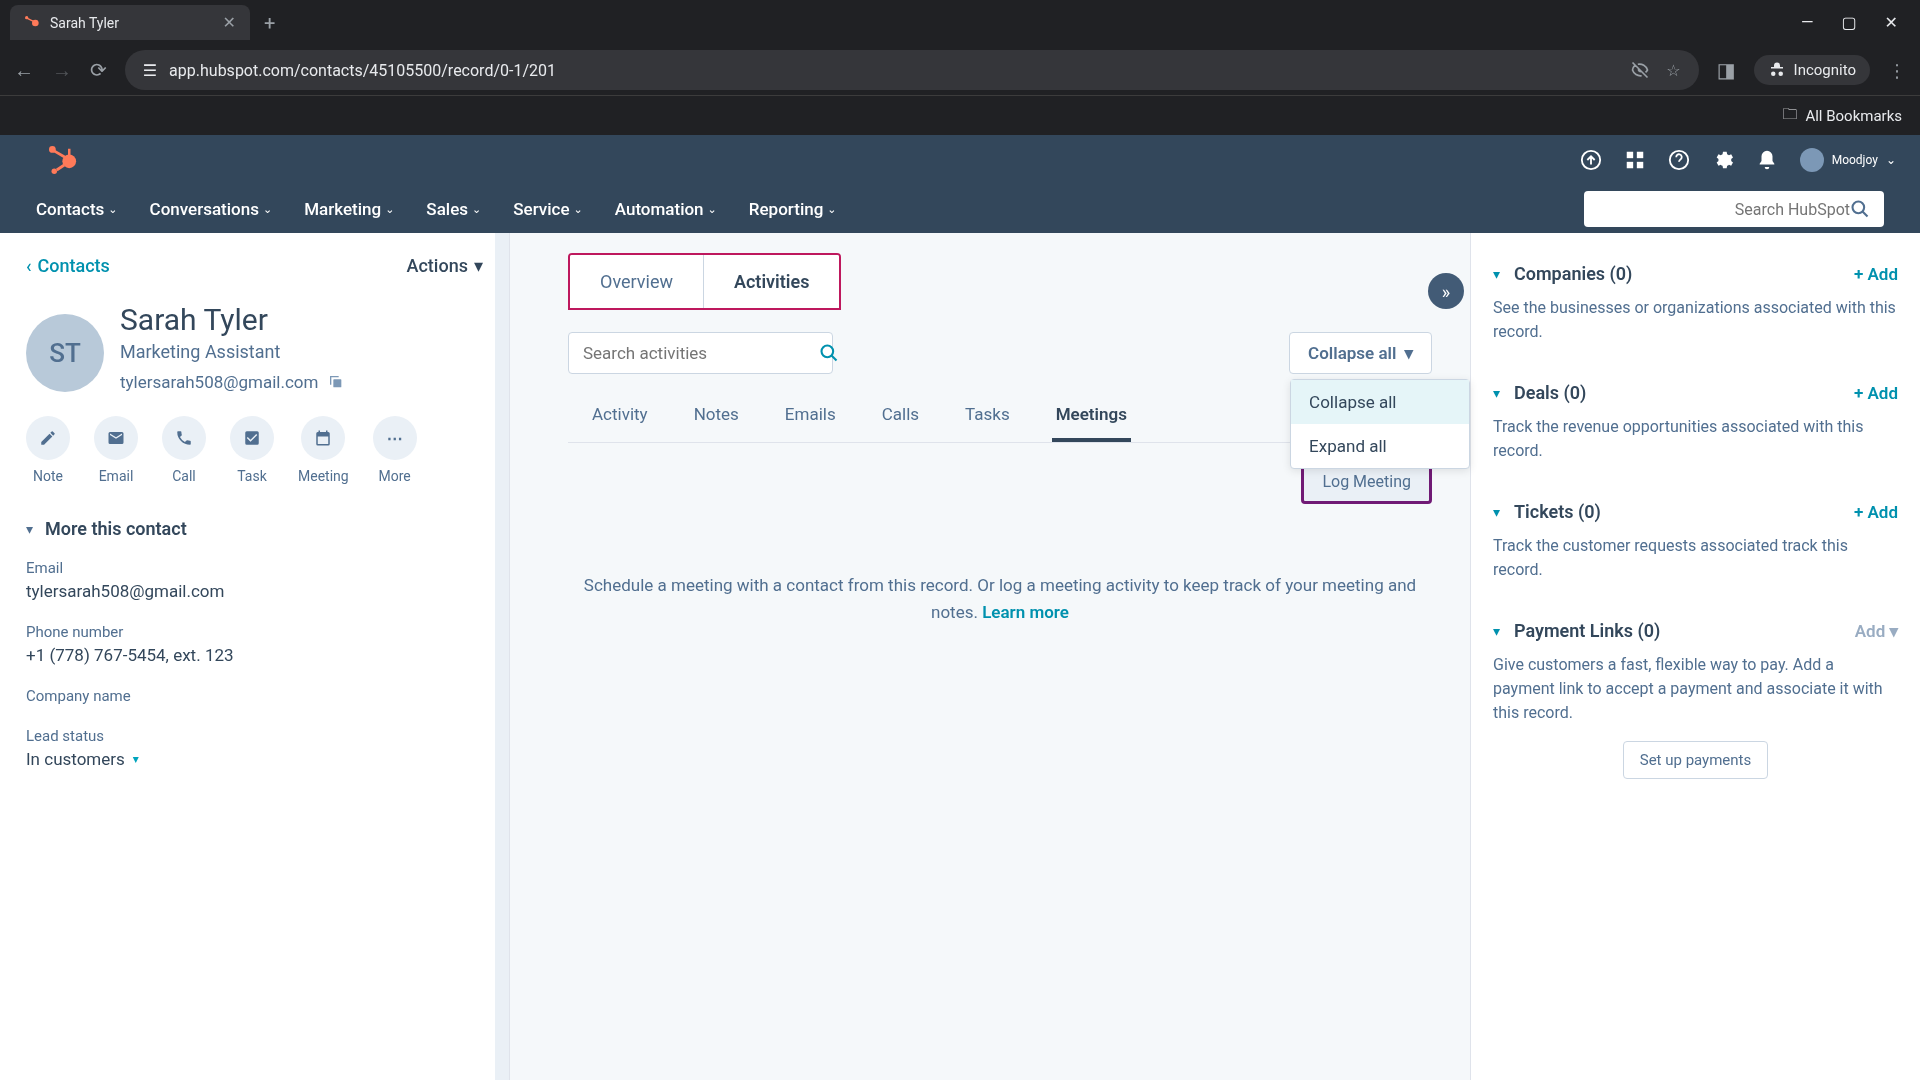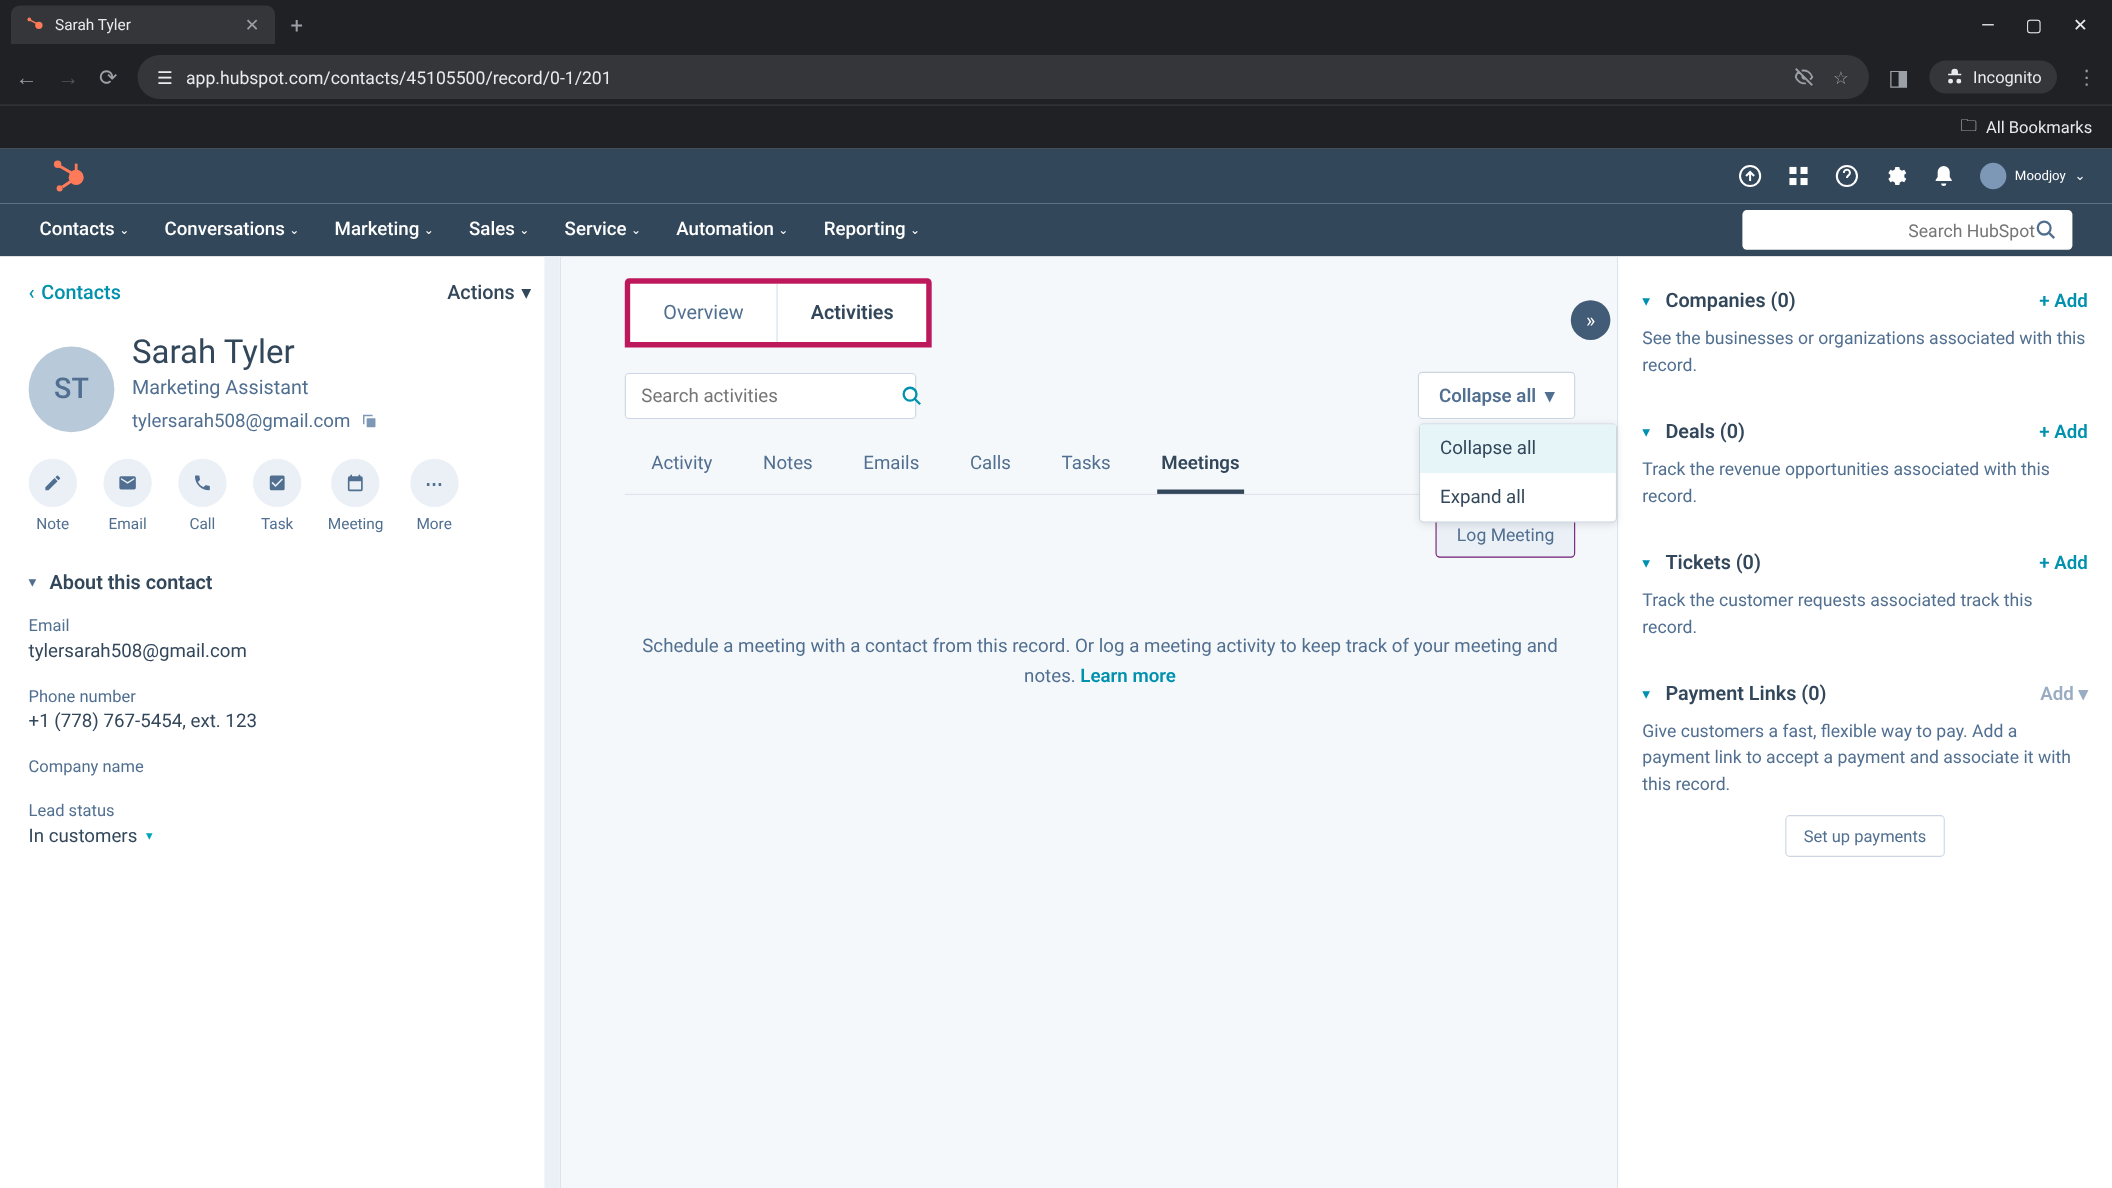--- a/index.html
+++ b/index.html
@@ -68,41 +68,41 @@
     .section-title { font-size: 18px; font-weight: 600; color: #33475b; }
     
     .field { margin-bottom: 22px; }
     .field-label { font-size: 15px; color: #516f90; margin-bottom: 4px; }
     .field-value { font-size: 17px; color: #33475b; }
     .field-value.select { display: flex; align-items: center; gap: 8px; cursor: pointer; }
     .field-value.select .chev { color: #00a4bd; font-size: 12px; }
     
     
     .middle-panel { flex: 1; background: #f5f8fa; padding: 20px 38px 0 58px; position: relative; }
-    .tabs-top { display: flex; border: 5px solid #be185d; border-radius: 4px 4px 0 0; overflow: hidden; width: fit-content; }
+    .tabs-top { display: flex; border: 2px solid #be185d; border-radius: 4px 4px 0 0; overflow: hidden; width: fit-content; }
     .tab-main { padding: 16px 30px; font-size: 18px; color: #516f90; background: #fff; cursor: pointer; border-right: 1px solid #cbd6e2; }
     .tab-main.active { font-weight: 600; color: #33475b; }
     .tab-main:last-child { border-right: none; }
     .collapse-arrow { position: absolute; right: 6px; top: 40px; width: 36px; height: 36px; border-radius: 50%; background: #425b76; color: #fff; display: flex; align-items: center; justify-content: center; cursor: pointer; font-size: 18px; }
     
     .activity-controls { display: flex; justify-content: space-between; align-items: center; margin-top: 22px; margin-bottom: 16px; }
     .search-activities { border: 1px solid #cbd6e2; border-radius: 4px; background: #fff; padding: 10px 14px; display: flex; align-items: center; gap: 14px; width: 265px; }
     .search-activities input { border: none; outline: none; font-size: 17px; color: #516f90; flex: 1; background: transparent; }
     .collapse-btn { border: 1px solid #cbd6e2; border-radius: 4px; background: #fff; padding: 10px 18px; font-size: 17px; font-weight: 600; color: #516f90; display: flex; align-items: center; gap: 8px; cursor: pointer; position: relative; }
     
     .dropdown-menu { position: absolute; top: 46px; left: 0; right: 0; background: #fff; border: 1px solid #cbd6e2; border-radius: 4px; box-shadow: 0 2px 8px rgba(0,0,0,0.1); z-index: 10; min-width: 180px; }
     .dropdown-item { padding: 12px 18px; font-size: 17px; color: #33475b; cursor: pointer; font-weight: 400; }
     .dropdown-item.highlighted { background: #e5f5f8; }
     
     .sub-tabs { display: flex; gap: 38px; border-bottom: 1px solid #dfe3eb; padding: 0 20px; }
     .sub-tab { padding: 14px 4px; font-size: 17px; color: #516f90; cursor: pointer; border-bottom: 4px solid transparent; }
     .sub-tab.active { color: #33475b; font-weight: 600; border-bottom-color: #33475b; }
     
     .log-buttons { display: flex; justify-content: flex-end; gap: 10px; margin-top: 16px; }
-    .log-btn { border: 1px solid #701a75; border-radius: 4px; background: #eaf0f6; padding: 10px 18px; font-size: 16px; color: #516f90; cursor: pointer; }
+    .log-btn { border: 3px solid #701a75; border-radius: 4px; background: #eaf0f6; padding: 10px 18px; font-size: 16px; color: #516f90; cursor: pointer; }
     
     .empty-state { text-align: center; color: #516f90; font-size: 17px; line-height: 1.6; margin-top: 68px; padding: 0 10px; }
     .learn-more { color: #0091ae; font-weight: 600; cursor: pointer; }
     
     
     .right-panel { width: 450px; background: #fff; border-left: 1px solid #dfe3eb; padding: 16px 22px; overflow-y: auto; }
     .assoc-card { padding: 14px 0 24px; }
     .assoc-header { display: flex; align-items: center; justify-content: space-between; margin-bottom: 12px; }
     .assoc-left { display: flex; align-items: center; gap: 14px; }
     .assoc-chev { color: #0091ae; font-size: 14px; cursor: pointer; }
@@ -337,21 +337,21 @@
             <div class="action-label">Meeting</div>
           </div>
         <div class="action-btn">
             <div class="action-circle" style="font-weight:bold;">⋯</div>
             <div class="action-label">More</div>
           </div>
       </div>
 
       <div class="section-header">
         <span class="section-chev">▾</span>
-        <span class="section-title">About this contact</span>
+        <span class="section-title">More this contact</span>
       </div>
 
       <div class="field">
         <div class="field-label">Email</div>
         <div class="field-value">tylersarah508@gmail.com</div>
       </div>
       <div class="field">
         <div class="field-label">Phone number</div>
         <div class="field-value">+1 (778) 767-5454, ext. 123</div>
       </div>

